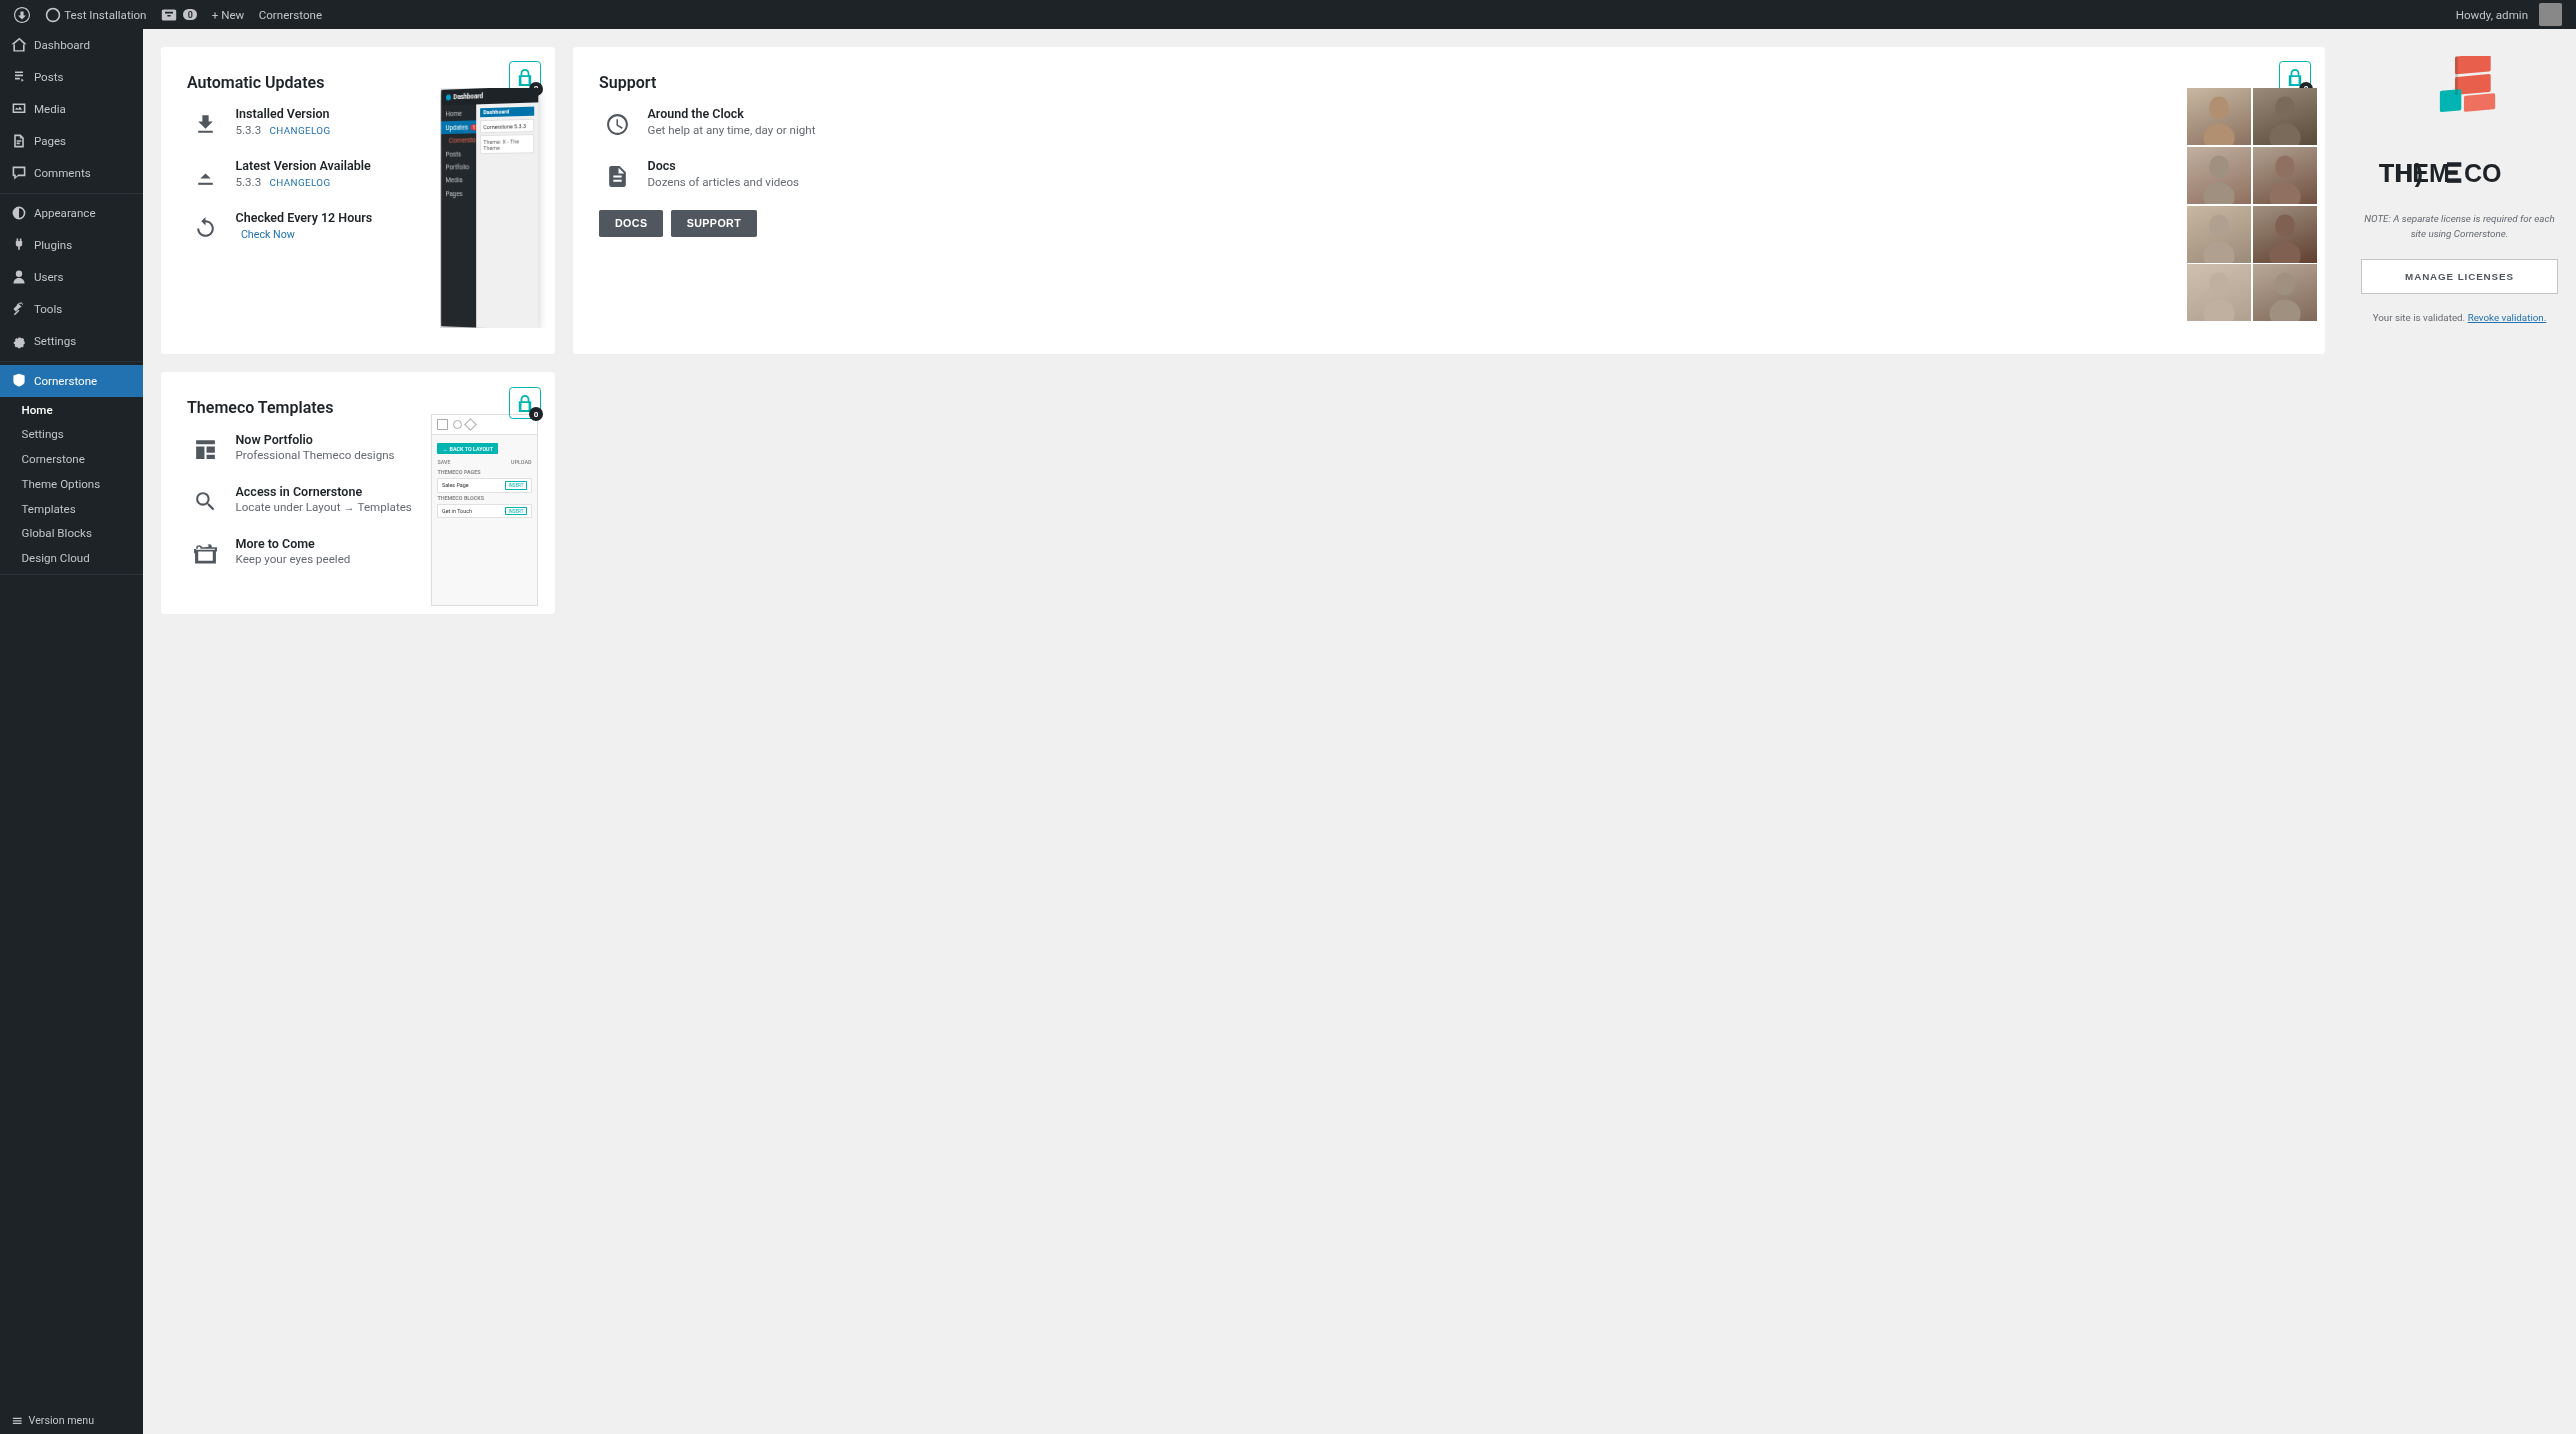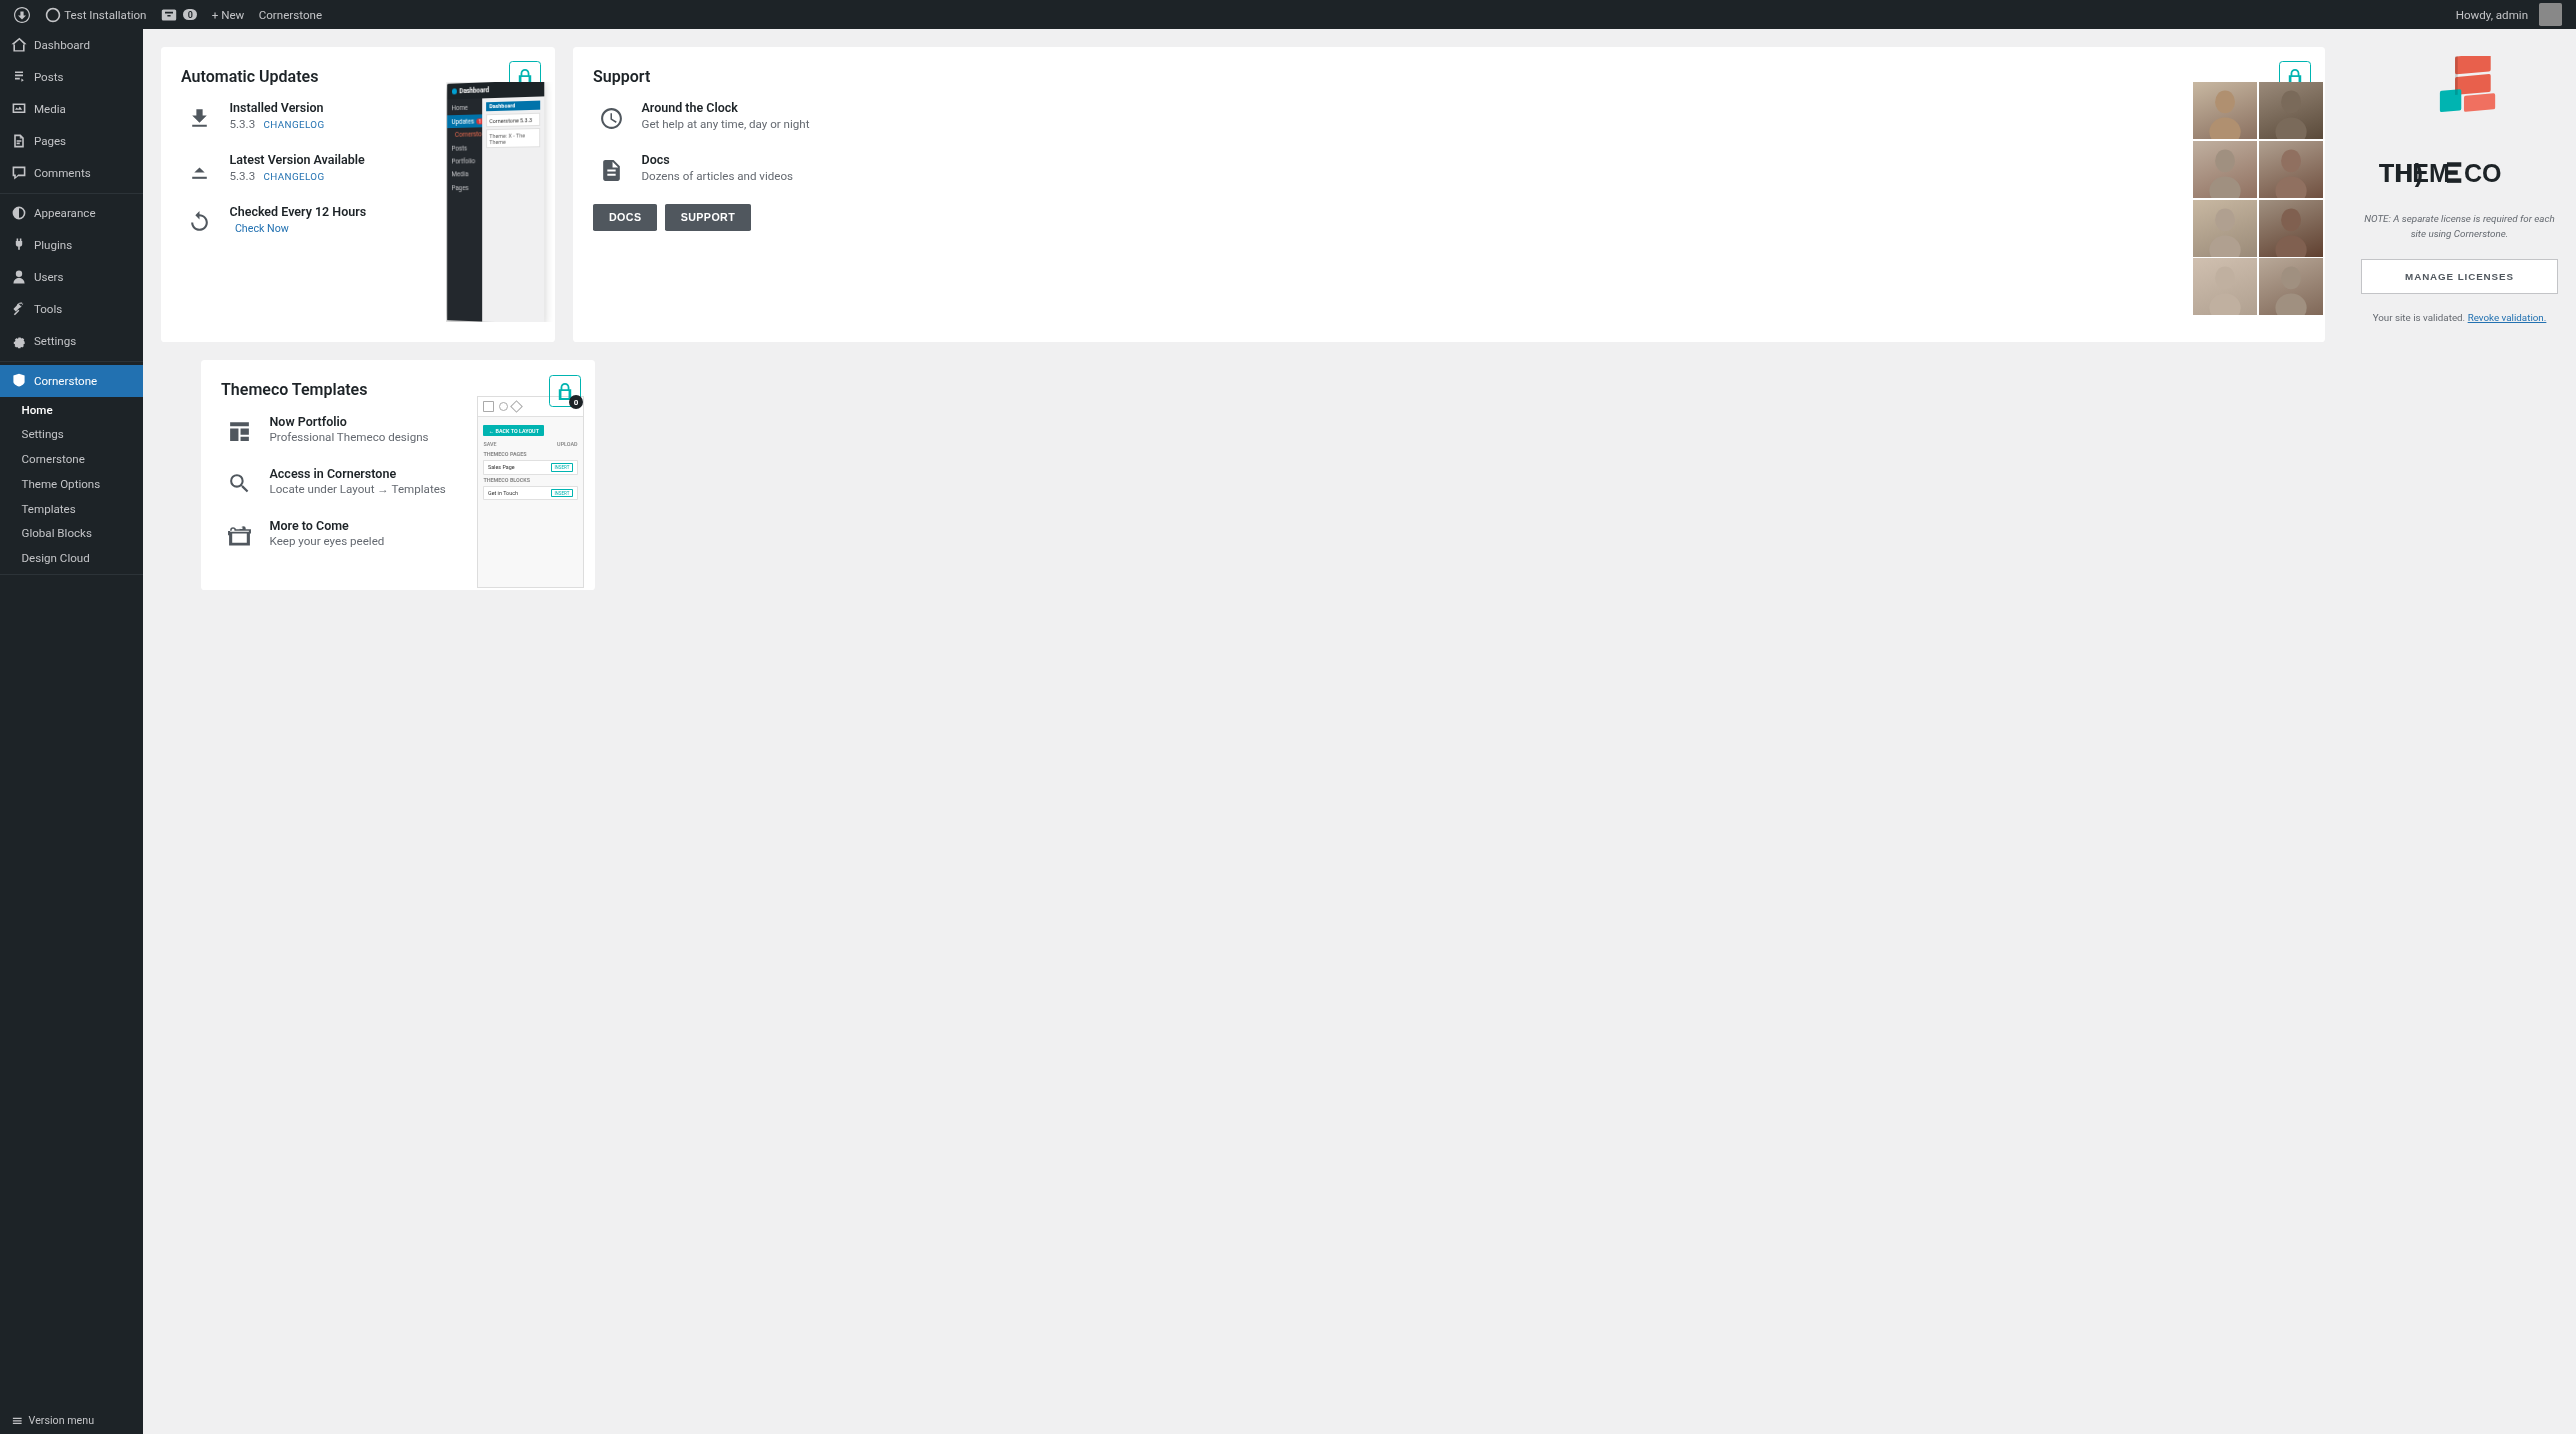--- a/index.html
+++ b/index.html
@@ -103,21 +103,21 @@
     
     .cards-row {
       display: flex;
       gap: 18px;
     }
 
     
     .card {
       background: #fff;
       border-radius: 3.6px;
-      padding: 20px;
+      padding: 26px;
       position: relative;
       flex: 1;
       overflow: hidden;
     }
     .card-title {
       font-size: 16px;
       font-weight: 600;
       color: #1d2327;
       margin-bottom: 14.3px;
     }
@@ -561,21 +561,21 @@
                 <ellipse cx="30" cy="70" rx="22" ry="20" fill="#a09080"></ellipse>
               </svg>
             </div>
           </div>
         </div>
       </div>
 
     </div>
 
     <div class="cards-row">
-      <div class="card" style="max-width: 394px; position: relative; margin-left: 40px;">
+      <div class="card" style="max-width: 394px; position: relative;">
         <div class="card-title">Themeco Templates</div>
         <div class="card-lock-icon" style="position: absolute; top: 14.3px; right: 14.3px;">
           <svg width="16" height="18" viewBox="0 0 18 20" fill="#00b4b1">
             <path d="M14 8V6c0-2.8-2.2-5-5-5S4 3.2 4 6v2H2v12h14V8h-2zM6 6c0-1.7 1.3-3 3-3s3 1.3 3 3v2H6V6zm7 12H5V10h8v8z"></path>
           </svg>
           <div style="position: absolute; bottom: -3.6px; right: -3.6px; background: #1d2327; color: #fff; border-radius: 50%; width: 14.3px; height: 14.3px; display: flex; align-items: center; justify-content: center; font-size: 8px; font-weight: 700;">
             <span>0</span>
           </div>
         </div>
 

